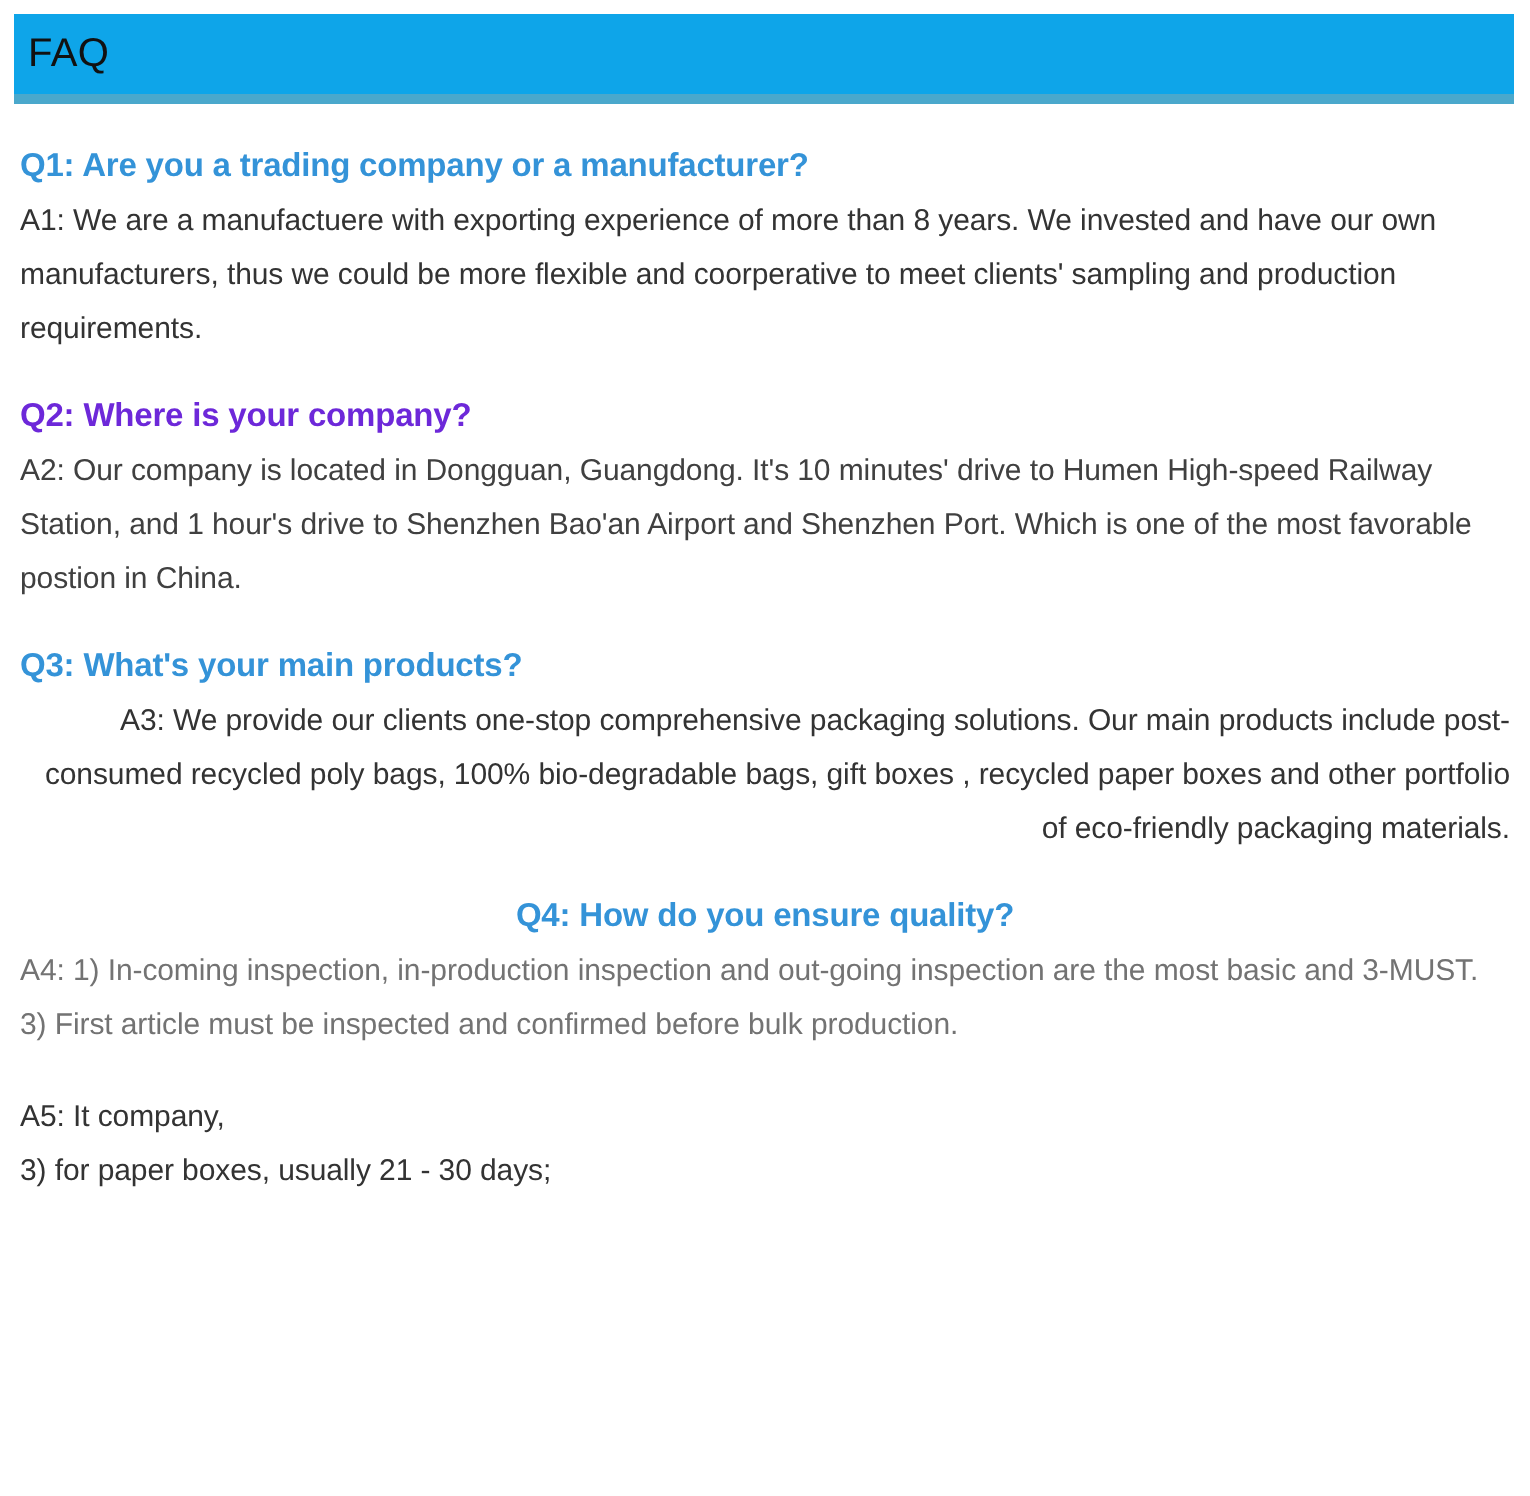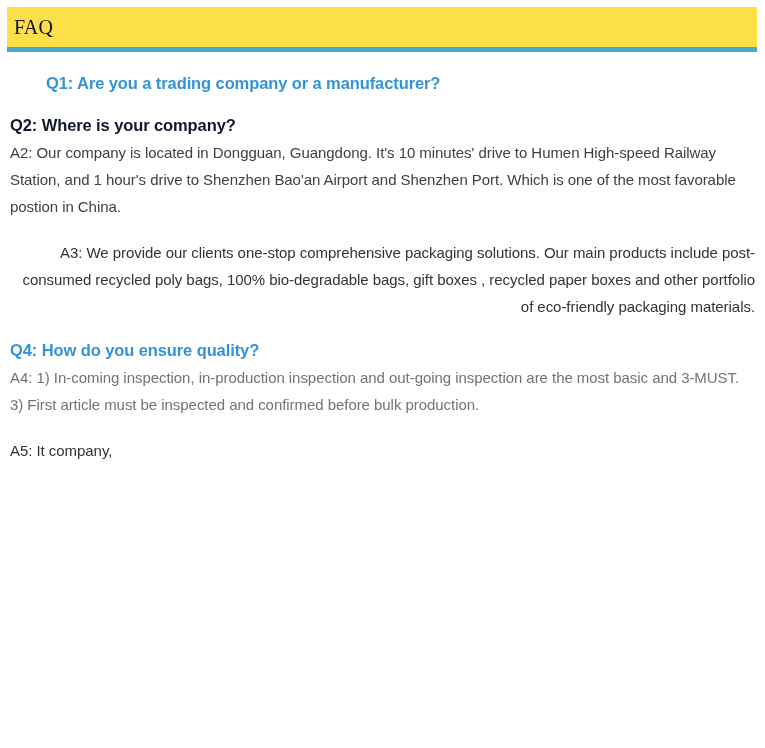--- a/index.html
+++ b/index.html
@@ -44,21 +44,20 @@
   
   .faq-body {
     padding: 0 10px 0 10px;
   }
 
   .faq-block {
     margin-top: 19px;
   }
   .faq-block:first-child {
     margin-top: 20px;
-    margin-left: 36px;
   }
 
   .faq-question {
     color: #3493d8;
     font-weight: bold;
     font-size: 16.5px;
     line-height: 23px;
     margin: 0 0 2px 0;
     letter-spacing: -0.1px;
   }
@@ -73,47 +72,50 @@
   }
   .faq-answer .ln {
     display: block;
   }
 </style>
 </head>
 <body>
 
 <div class="page" style="background: rgb(255, 255, 255);">
 
-  <div class="faq-banner" style="background: #fde047; border-bottom-color: rgb(74, 168, 204); font-family: Liberation Serif, serif;">
+  <div class="faq-banner" style="background: #0ea5e9; border-bottom-color: rgb(74, 168, 204);">
     <div class="faq-banner-title" style="color: rgb(17, 17, 17);">FAQ</div>
   </div>
 
   <div class="faq-body">
 
     <div class="faq-block">
       <div class="faq-question" style="color: rgb(52, 147, 216);">Q1: Are you a trading company or a manufacturer?</div>
+      <div class="faq-answer" style="color: rgb(51, 51, 51);">A1: We are a manufactuere with exporting experience of more than 8 years. We invested and have our own manufacturers, thus we could be more flexible and coorperative to meet clients' sampling and production requirements.</div>
     </div>
 
     <div class="faq-block">
-      <div class="faq-question" style="color: #0f172a;">Q2: Where is your company?</div>
+      <div class="faq-question" style="color: #6d28d9;">Q2: Where is your company?</div>
       <div class="faq-answer" style="color: #404040;">A2: Our company is located in Dongguan, Guangdong. It's 10 minutes' drive to Humen High-speed Railway Station, and 1 hour's drive to Shenzhen Bao'an Airport and Shenzhen Port. Which is one of the most favorable postion in China.</div>
     </div>
 
     <div class="faq-block">
+      <div class="faq-question" style="color: rgb(52, 147, 216);">Q3: What's your main products?</div>
       <div class="faq-answer" style="color: rgb(51, 51, 51); text-align: right;">A3: We provide our clients one-stop comprehensive packaging solutions. Our main products include post-consumed recycled poly bags, 100% bio-degradable bags, gift boxes , recycled paper boxes and other portfolio of eco-friendly packaging materials.</div>
     </div>
 
     <div class="faq-block">
-      <div class="faq-question" style="color: rgb(52, 147, 216);">Q4: How do you ensure quality?</div>
+      <div class="faq-question" style="color: rgb(52, 147, 216); text-align: center;">Q4: How do you ensure quality?</div>
       <div class="faq-answer" style="color: #737373;">
         <span class="ln">A4: 1) In-coming inspection, in-production inspection and out-going inspection are the most basic and 3-MUST.</span>
         <span class="ln">3) First article must be inspected and confirmed before bulk production.</span>
       </div>
     </div>
 
     <div class="faq-block">
       <div class="faq-answer" style="color: rgb(51, 51, 51);">
         <span class="ln">A5: It company,</span>
+        <span class="ln">3) for paper boxes, usually 21 - 30 days;</span>
       </div>
     </div>
 
   </div>
 </div>
 
 </body></html>

